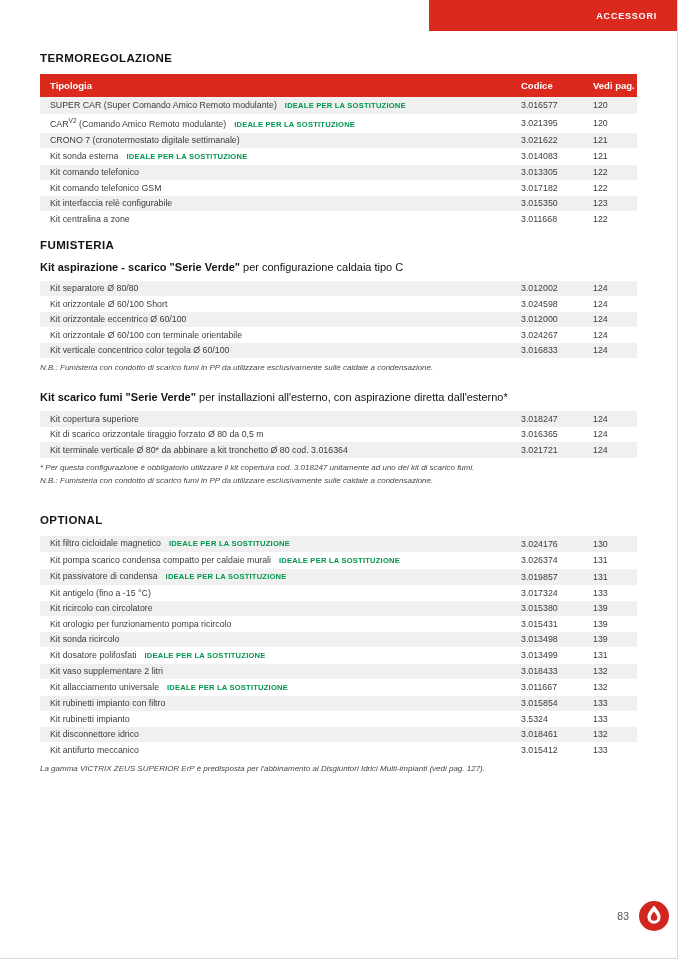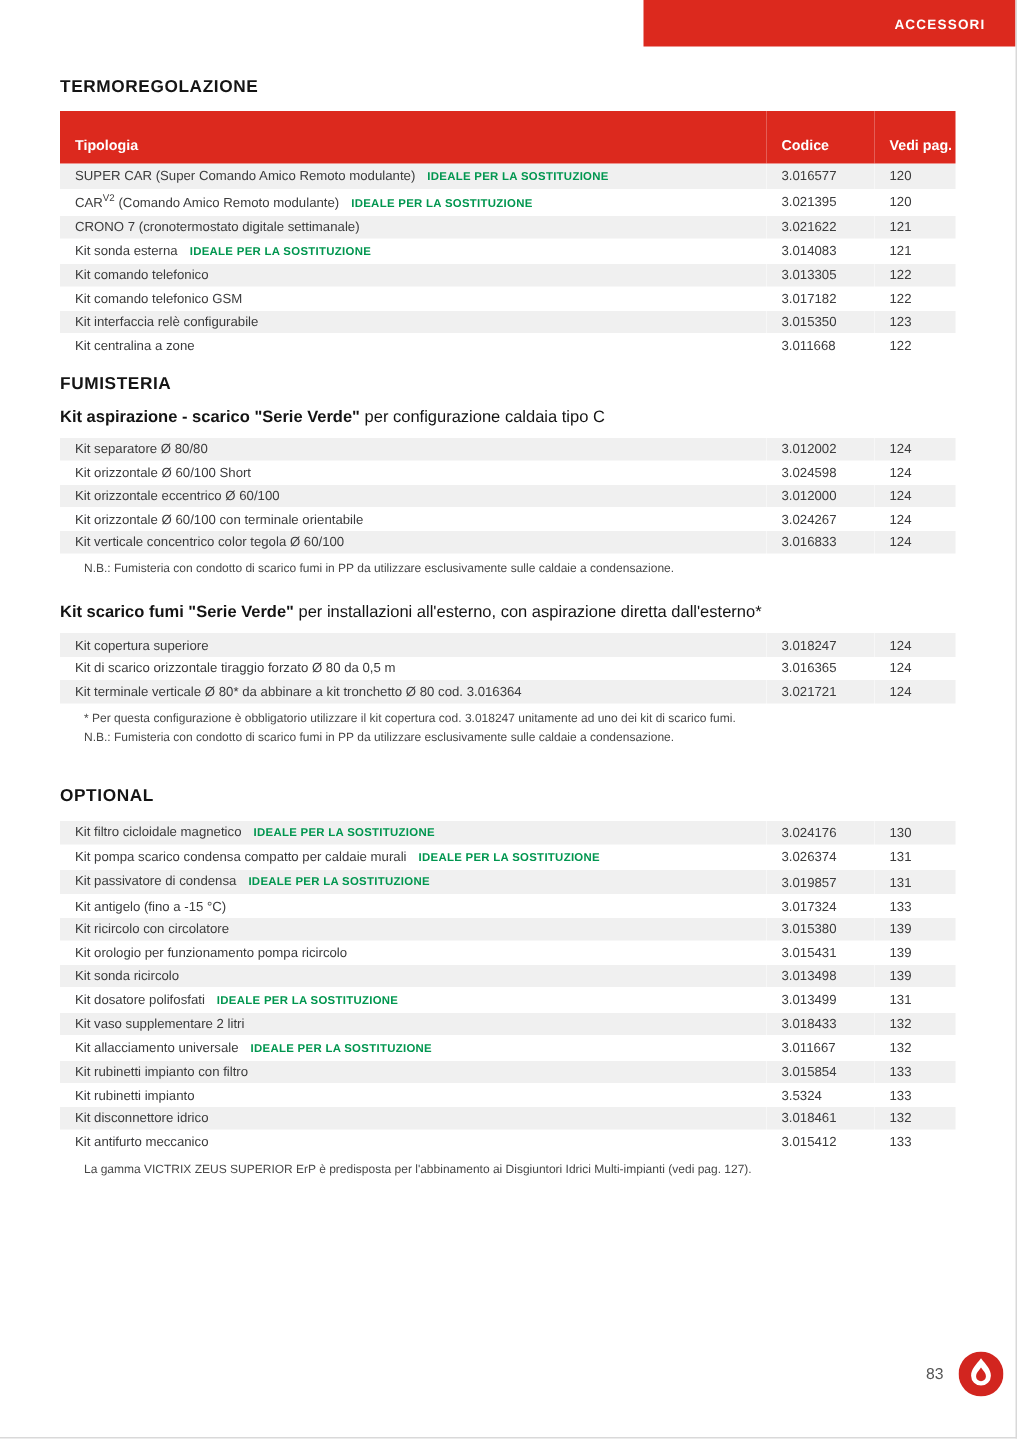--- a/index.html
+++ b/index.html
@@ -37,37 +37,37 @@
   h3.sub.gap-top { margin-top:18px; }
   table.tbl {
     width:100%; border-collapse:collapse; table-layout:fixed;
   }
   table.tbl col.c-name { width:auto; }
   table.tbl col.c-code { width:72px; }
   table.tbl col.c-page { width:54px; }
   table.tbl thead tr { background:var(--red); }
   table.tbl thead th {
     color:#fff; font-size:9.5px; font-weight:bold; text-align:left;
-    padding:18px 0 6px 10px;
+    padding:6px 0 6px 10px;
   }
   table.tbl td {
     font-size:8.8px; line-height:10.5px;
     padding:2.5px 4px 2.5px 10px;
     white-space:nowrap; overflow:hidden;
     vertical-align:middle;
   }
   table.tbl tbody tr:nth-of-type(odd) { background:var(--row_alt); }
   .nm-sup { font-size:6.5px; vertical-align:super; }
   .badge {
     color:var(--green); font-size:7.6px; font-weight:bold; 
     letter-spacing:.2px; margin-left:8px;
   }
   .note {
-    font-size:8px; color:#474747;
-    margin-top:5px; line-height:10px;margin-left:16px;
+    font-size:8px; font-style:italic; color:#474747;
+    margin-top:5px; line-height:10px;
   }
   .note + .note { margin-top:3px; }
   .footer-note { margin-top:6px; }
   .page-footer {
     position:absolute; right:8px; bottom:27px;
     display:flex; align-items:center; gap:10px;
   }
   .page-num { font-size:10.5px; color:#555; }
   .logo { width:30px; height:30px; display:block; }
 </style>

